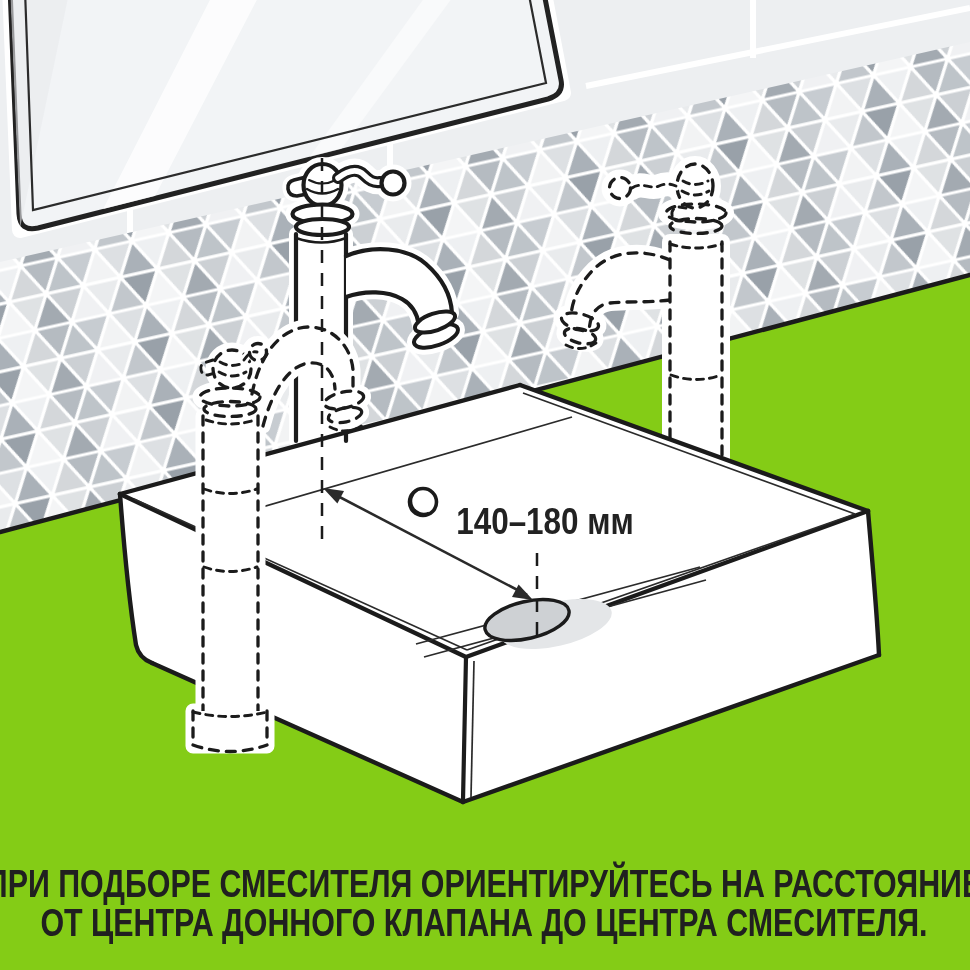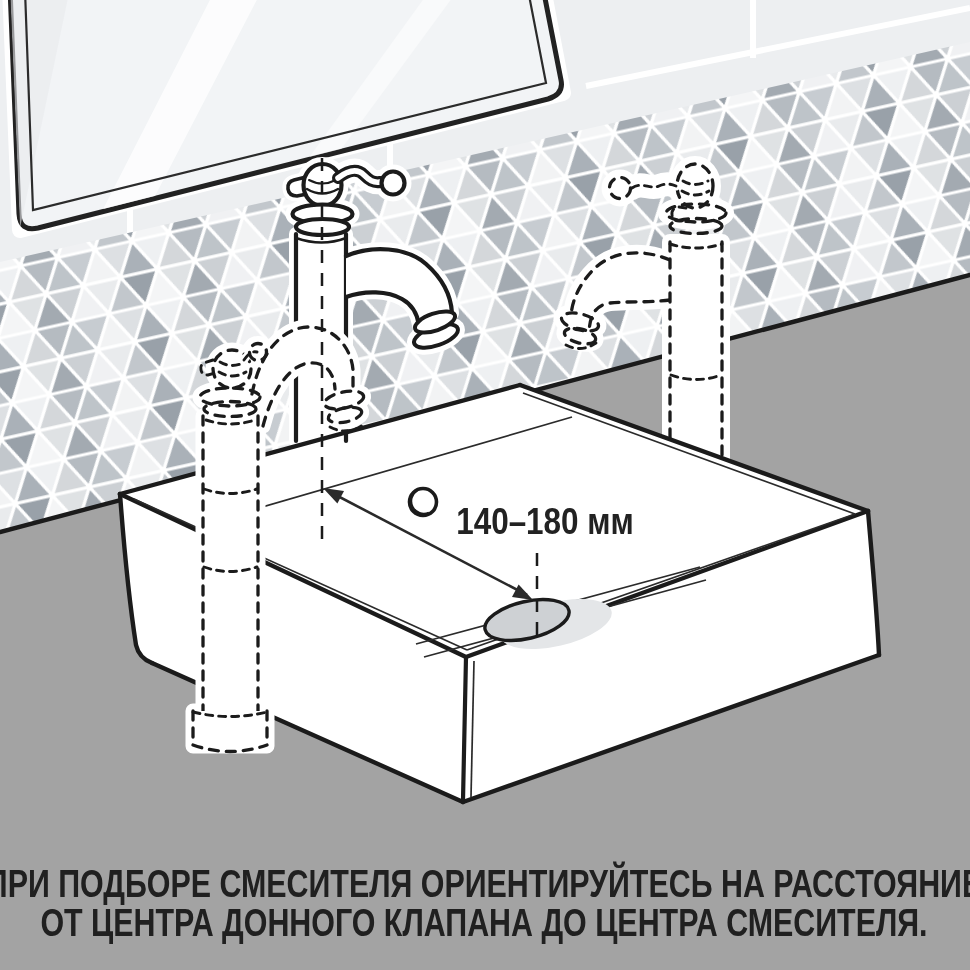--- a/index.html
+++ b/index.html
@@ -1,16 +1,16 @@
 <!DOCTYPE html>
 <html><head>
 <meta charset="utf-8">
 <style>
   html,body{margin:0;padding:0;background:#ffffff;}
-  .stage{position:relative;width:970px;height:970px;background:#a3a3a3;overflow:hidden;
+  .stage{position:relative;width:970px;height:970px;background:#84cc16;overflow:hidden;
          font-family:"Liberation Sans", sans-serif;}
   svg{display:block}
   .ink{stroke:#1b1b1b;fill:none;stroke-linecap:round;stroke-linejoin:round;}
   .ink4{stroke-width:4.4;}
   .thin{stroke:#2b2b2b;stroke-width:1.7;fill:none;}
   .wfill{fill:#ffffff;}
   .halo{stroke:#ffffff;fill:#ffffff;stroke-linecap:round;stroke-linejoin:round;}
   .dash{stroke:#1b1b1b;fill:none;stroke-width:3.3;stroke-dasharray:9 8;stroke-linecap:round;stroke-linejoin:round;}
   .dash2{stroke:#1b1b1b;fill:none;stroke-width:2.9;stroke-dasharray:7 6;stroke-linecap:round;}
   .cline{stroke:#1b1b1b;fill:none;stroke-width:2.5;stroke-dasharray:13 10;}

